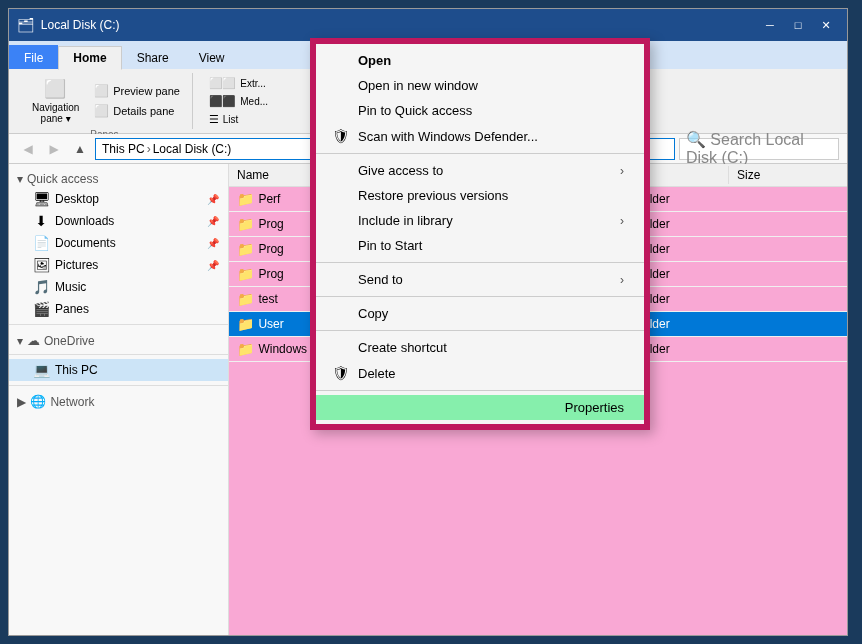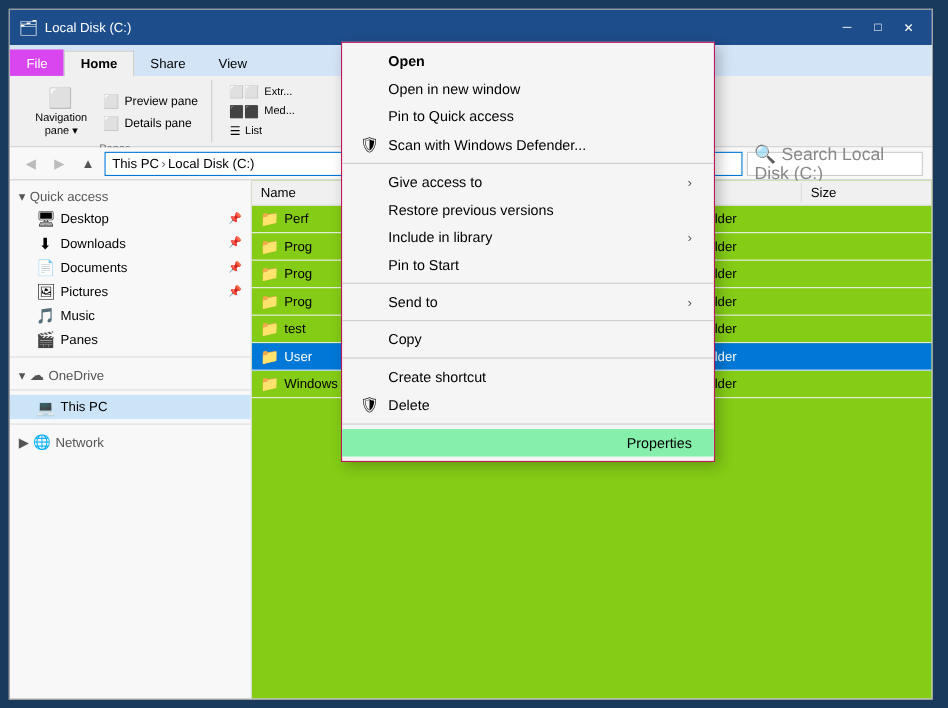--- a/index.html
+++ b/index.html
@@ -84,21 +84,21 @@
       border-bottom: none;
     }
     .ribbon-tab.active {
       background: #f0f0f0;
       border-color: #ccc;
       border-bottom: 1px solid #f0f0f0;
       margin-bottom: -1px;
       font-weight: bold;
     }
     .ribbon-tab.file-tab {
-      background: #d946ef;
+      background: #3b82f6;
       color: white;
       padding: 0 14px;
     }
     .ribbon-content {
       display: flex;
       align-items: center;
       padding: 4px 8px;
       height: 64px;
       gap: 4px;
     }
@@ -246,21 +246,21 @@
     }
     .sidebar-divider {
       height: 1px;
       background: #ddd;
       margin: 4px 0;
     }
 
     
     .file-area {
       flex: 1;
-      background: #84cc16;
+      background: #f9a8d4;
       overflow: auto;
     }
     .file-list-header {
       display: flex;
       background: #f0f0f0;
       border-bottom: 1px solid #ddd;
       padding: 2px 0;
       position: sticky;
       top: 0;
     }
@@ -308,21 +308,21 @@
       flex-shrink: 0;
     }
 
     
     .context-menu {
       position: absolute;
       top: 38px;
       left: 310px;
       width: 340px;
       background: #f5f5f5;
-      border: 1px solid #be185d;
+      border: 6px solid #be185d;
       box-shadow: 4px 4px 12px rgba(0,0,0,0.25);
       z-index: 1000;
       padding: 4px 0;
     }
     .ctx-item {
       padding: 5px 20px 5px 16px;
       font-size: 13px;
       cursor: pointer;
       display: flex;
       align-items: center;

